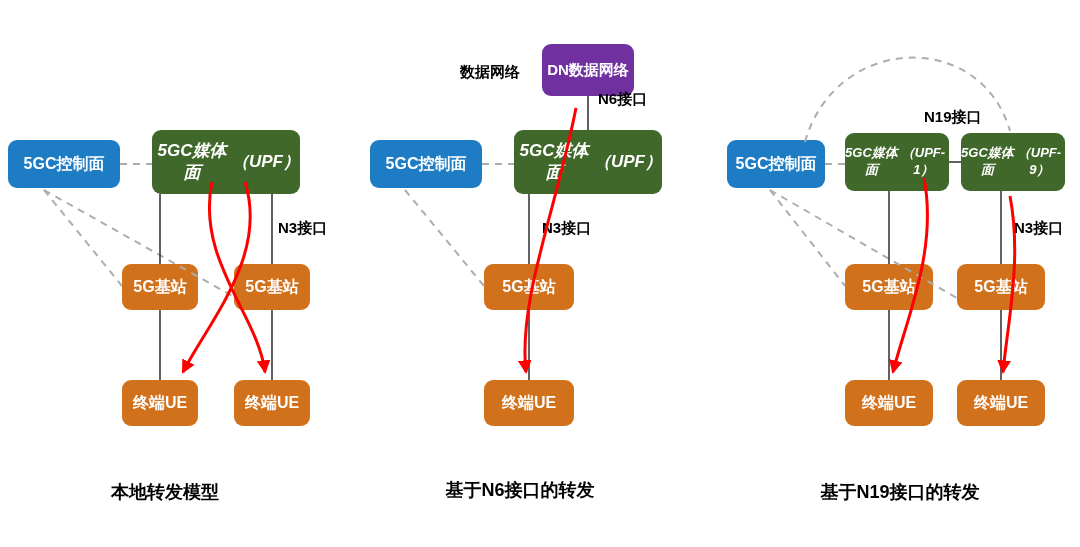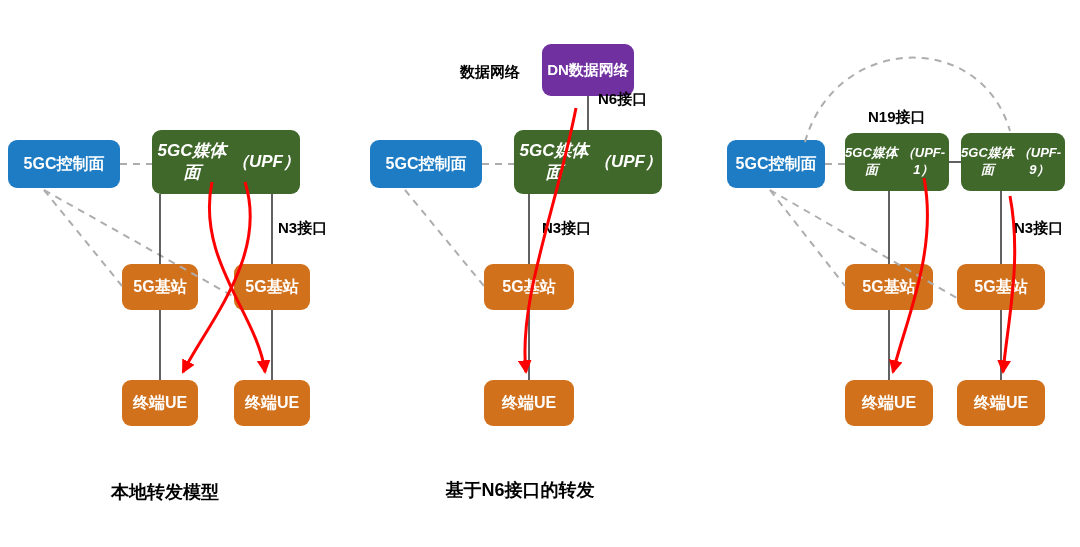--- a/index.html
+++ b/index.html
@@ -79,34 +79,35 @@
     <span>控制面</span>
   </div>
   <div class="box green" style="left:845px;top:133px;width:104px;height:58px;font-size:13px">
     <span>5GC媒体面</span>
     <span>（UPF-1）</span>
   </div>
   <div class="box green" style="left:961px;top:133px;width:104px;height:58px;font-size:13px">
     <span>5GC媒体面</span>
     <span>（UPF-9）</span>
   </div>
-  <div class="label" style="left:868px;top:108px">N19接口</div>
+  <div class="label" style="left:924px;top:108px">N19接口</div>
   <div class="box orange" style="left:845px;top:264px;width:88px;height:46px;font-size:16px">
     <span>5G基站</span>
   </div>
   <div class="box orange" style="left:957px;top:264px;width:88px;height:46px;font-size:16px">
     <span>5G基站</span>
   </div>
   <div class="box orange" style="left:845px;top:380px;width:88px;height:46px;font-size:16px">
     <span>终端UE</span>
   </div>
   <div class="box orange" style="left:957px;top:380px;width:88px;height:46px;font-size:16px">
     <span>终端UE</span>
   </div>
   <div class="label" style="left:1014px;top:219px">N3接口</div>
+  <div class="title" style="left:735px;top:480px;width:330px">基于N19接口的转发</div>
 
   <svg id="wires" viewBox="0 0 1080 547">
     <defs>
       <marker id="arrow-red" viewBox="0 0 10 10" refX="8.5" refY="5" markerWidth="4.6" markerHeight="4.6" orient="auto">
         <path d="M0,0 L10,5 L0,10 z" class="arrowhead"></path>
       </marker>
     </defs>
 
     <path class="dash" d="M120 164 H152"></path>
     <path class="dash" d="M44 190 L122 286"></path>

